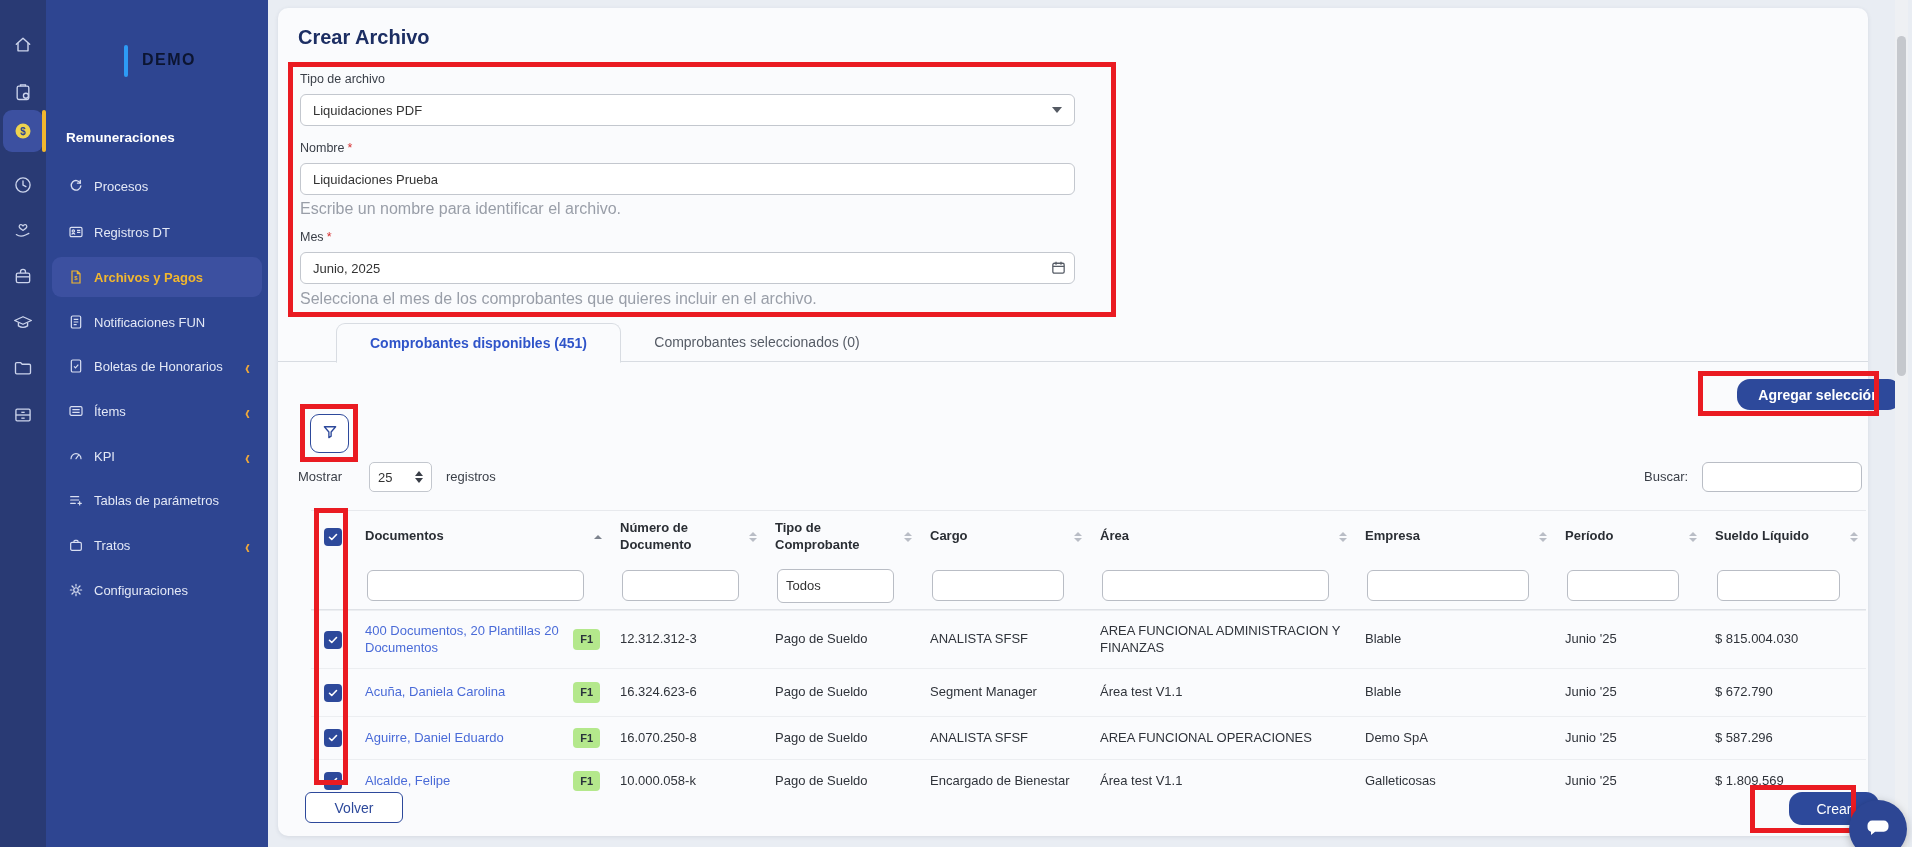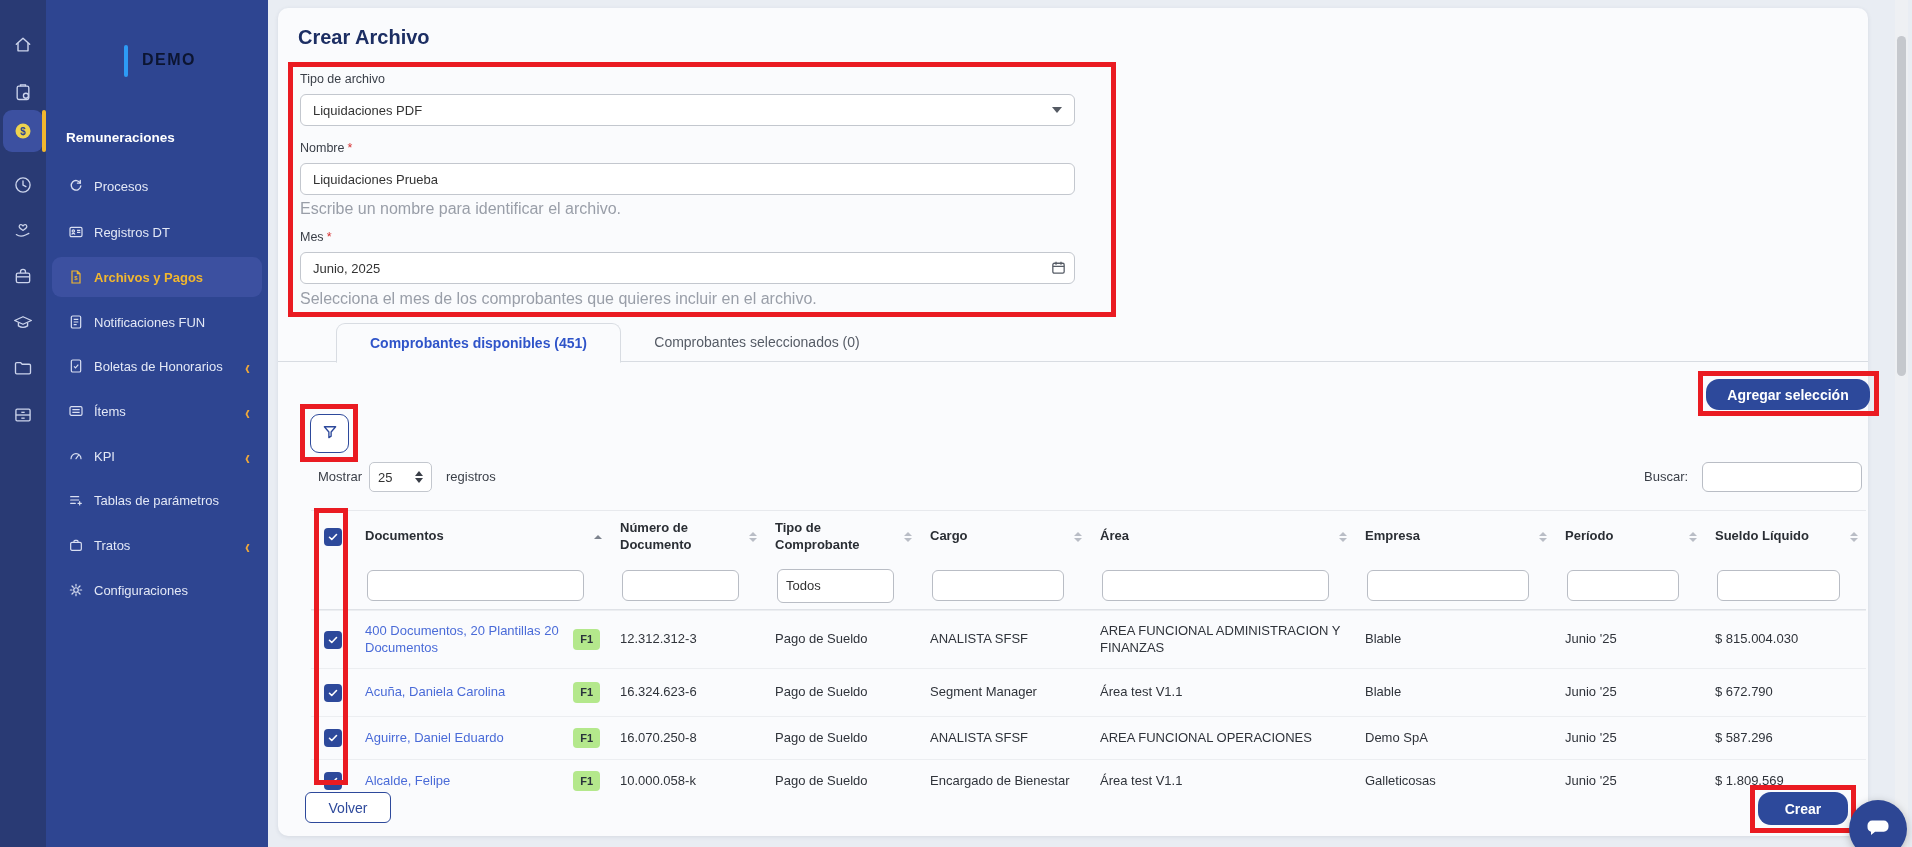--- a/index.html
+++ b/index.html
@@ -42,27 +42,27 @@
   .cal-icon { position:absolute; left:772px; width:17px; height:17px; color:#565c66; }
   .cal-icon svg { width:17px; height:17px; display:block; }
 
   
   .tabs { position:absolute; left:0; top:314px; width:1590px; height:40px; border-bottom:1px solid #d8dce2; display:flex;padding-left:36px; }
   .tab { height:40px; display:flex; align-items:center; justify-content:center; font-size:14px; cursor:pointer; }
   .tab.active { margin-left:22px; width:285px; background:#fafbfd; border:1px solid #d8dce2; border-bottom:1px solid #fafbfd; border-radius:9px 9px 0 0; color:#2f54c9; font-weight:bold; position:relative; top:1px; }
   .tab.inactive { width:272px; color:#565c66; }
 
   
-  .btn-primary { background:#2d499b; color:#fff; border:none; border-radius:13px; font-size:14px; font-family:"Liberation Sans",sans-serif; cursor:pointer; }
+  .btn-primary { background:#2d499b; color:#fff; border:none; border-radius:13px; font-size:14px; font-family:"Liberation Sans",sans-serif; cursor:pointer;margin-left:31px; }
   .btn-outline { background:#fff; color:#2d499b; border:1px solid #2d499b; border-radius:6px; font-size:14px; font-family:"Liberation Sans",sans-serif; cursor:pointer; }
   .btn-agregar { position:absolute; left:1428px; top:371px; width:164px; height:31px; font-weight:bold; }
   .btn-filter { position:absolute; left:32px; top:406px; width:39px; height:39px; border-radius:9px; display:flex; align-items:center; justify-content:center; }
   .btn-filter svg { width:18px; height:18px; }
-  .btn-volver { position:absolute; left:27px; top:784px; width:86px; height:31px; }
-  .btn-crear { position:absolute; left:1480px; top:784px; width:90px; height:33px; font-weight:bold; }
+  .btn-volver { position:absolute; left:27px; top:784px; width:98px; height:31px; }
+  .btn-crear { position:absolute; left:1480px; top:784px; width:90px; height:33px; font-weight:normal; }
 
   
   .lc-label { position:absolute; font-size:13px; color:#3a3f48; }
   .sel-sm { position:absolute; left:91px; top:454px; width:63px; height:30px; background:#fff; border:1px solid #c3c7ce; border-radius:5px; display:flex; align-items:center; padding:0 8px; font-size:13px; color:#333; }
   .updown { margin-left:auto; display:flex; flex-direction:column; gap:2px; }
   .updown i { display:block; width:0; height:0; border-left:4px solid transparent; border-right:4px solid transparent; }
   .updown .u { border-bottom:5px solid #3a3f48; }
   .updown .d { border-top:5px solid #3a3f48; }
   .search-input { position:absolute; left:1424px; top:454px; width:160px; height:30px; background:#fff; border:1px solid #b9bdc5; border-radius:6px; outline:none; padding:0 8px; font-size:13px; }
 
@@ -303,21 +303,21 @@
       <div class="tab inactive">Comprobantes seleccionados (0)</div>
     </div>
 
     <button class="btn-primary btn-agregar">Agregar selección</button>
     <button class="btn-outline btn-filter">
       <span><svg viewBox="0 0 24 24" fill="none" stroke="#2d499b" stroke-width="1.8" stroke-linejoin="round">
             <path d="M4.5 5 h15 l-6 7 v5.5 l-3 2 v-7.5 Z"></path>
           </svg></span>
     </button>
 
-    <div class="lc-label" style="left:40px; top:461px;">Mostrar</div>
+    <div class="lc-label" style="left:20px; top:461px;">Mostrar</div>
     <div class="sel-sm">
       <span>25</span>
       <span class="updown">
           <i class="u"></i>
           <i class="d"></i>
         </span>
     </div>
     <div class="lc-label" style="left:168px; top:461px;">registros</div>
     <div class="lc-label" style="left:1366px; top:461px;">Buscar:</div>
     <input class="search-input" type="text" style="">

